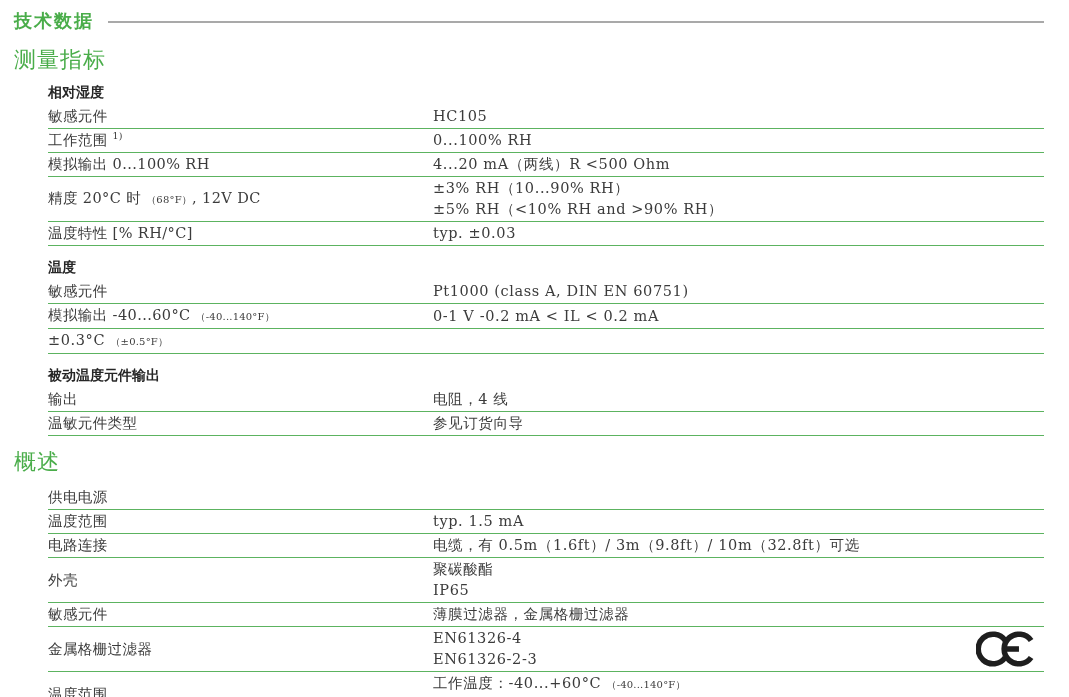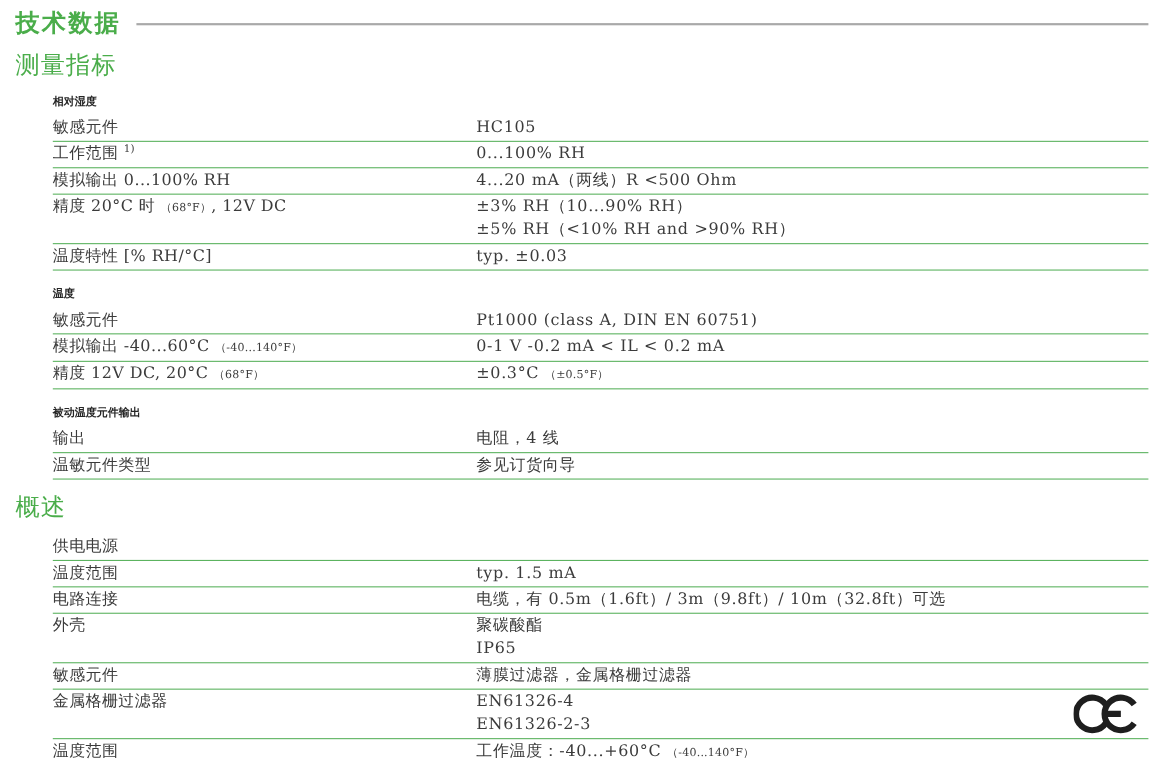--- a/index.html
+++ b/index.html
@@ -5,37 +5,37 @@
   * { margin:0; padding:0; box-sizing:border-box; }
   html,body { background:#ffffff; }
   body { font-family:"DejaVu Serif","Liberation Serif",serif; color:#3b3b3b; }
   .page {
     position:relative; width:1069px; height:697px; background:#fff;
     overflow:hidden; padding-top:8px;
   }
   
   .title-row { display:flex; align-items:center; margin:0 25px 0 14px; gap:14px; }
   .doc-title {
-    font-size:22px; font-weight:bold; color:#4aad4a; letter-spacing:2px;
+    font-size:18px; font-weight:bold; color:#4aad4a; letter-spacing:2px;
     line-height:26px; white-space:nowrap;
   }
   .title-rule { flex:1; height:2px; background:#a9a9a9; margin-top:2px; }
   .section-heading {
     font-size:22px; font-weight:normal; color:#4aad4a; letter-spacing:1px;
     margin:15px 0 0 14px; line-height:22px;
   }
   
   .spec { margin:0 25px 0 48px; }
   .group-header {
     font-family:"DejaVu Sans","Liberation Sans",sans-serif;
-    font-size:10px; font-weight:bold; color:#262626;
+    font-size:14px; font-weight:bold; color:#262626;
     margin:12px 0 3px 0; line-height:19px;
   }
   .trow {
-    display:flex; align-items:flex-start;
+    display:flex; align-items:center;
     border-bottom:1px solid #5cb360;
     padding:1px 0 1px 0;
   }
   .tlabel { flex:0 0 385px; font-size:14.5px; line-height:21px; letter-spacing:0.4px; }
   .tvalue { flex:1; font-size:14.5px; line-height:21px; letter-spacing:0.6px; }
   .vline { min-height:21px; }
   .small { font-size:10px; letter-spacing:0.2px; }
   sup.fn { font-size:9.5px; vertical-align:super; line-height:0; letter-spacing:0; }
   .row-emc { position:relative; }
   .ce-badge { position:absolute; right:8px; top:3px; height:38px; width:60px; }
@@ -97,21 +97,20 @@
           <div class="vline"><span>Pt1000 (class A, DIN EN 60751)</span></div>
         </div>
     </div>
     <div class="trow">
       <div class="tlabel"><span>模拟输出 -40...60°C </span><span class="small">（-40...140°F）</span></div>
       <div class="tvalue">
           <div class="vline"><span>0-1 V -0.2 mA &lt; IL &lt; 0.2 mA</span></div>
         </div>
     </div>
     <div class="trow">
-      <div class="tlabel"><span>精度 12V DC, 20°C </span><span class="small">（68°F）</span></div>
       <div class="tvalue">
           <div class="vline"><span>±0.3°C </span><span class="small">（±0.5°F）</span></div>
         </div>
     </div>
 
     <div class="group-header">被动温度元件输出</div>
 
     <div class="trow">
       <div class="tlabel"><span>输出</span></div>
       <div class="tvalue">

